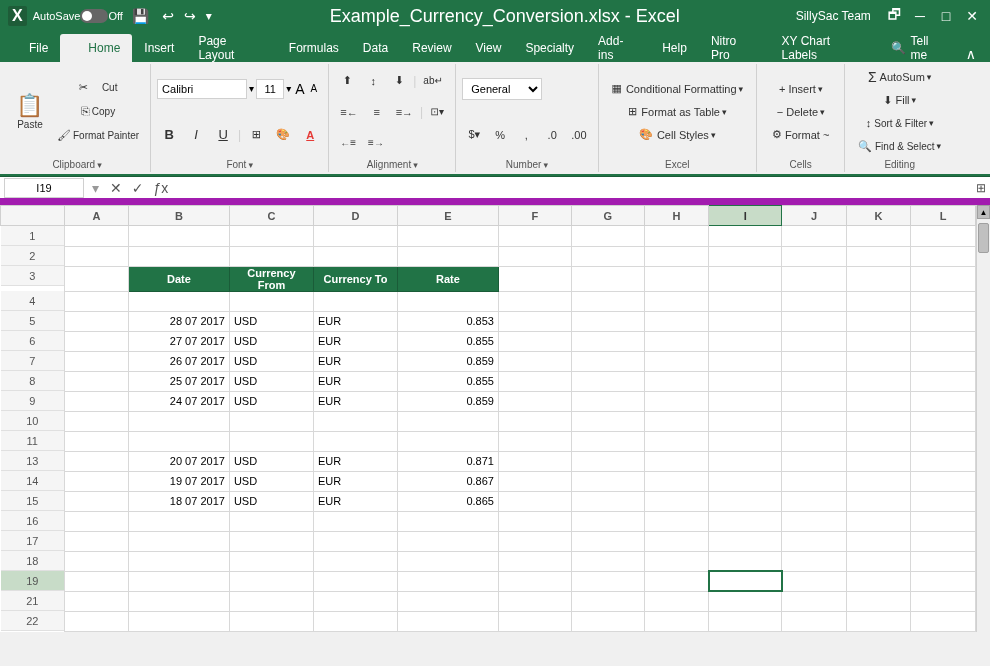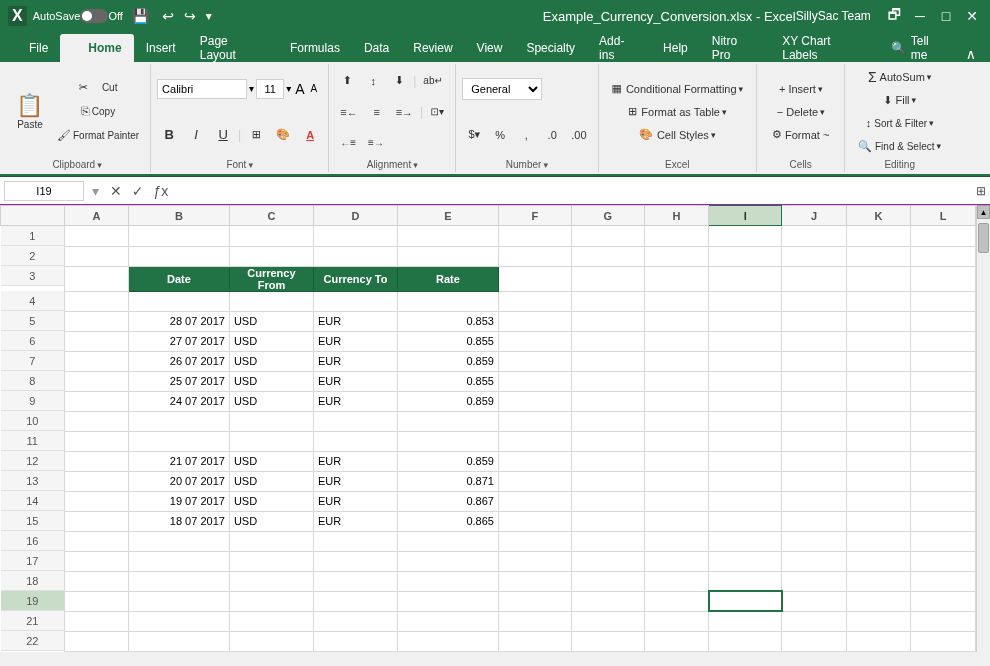--- a/index.html
+++ b/index.html
@@ -10,21 +10,21 @@
       background: #217346;
       color: white;
       height: 32px;
       display: flex;
       align-items: center;
       justify-content: space-between;
       padding: 0 8px;
       font-size: 12px;
     }
     .title-bar-left { display: flex; align-items: center; gap: 6px; }
-    .title-bar-center { flex: 1; text-align: right; font-size: 13px; }
+    .title-bar-center { flex: 1; text-align: center; font-size: 18px; }
     .title-bar-right { display: flex; align-items: center; gap: 6px; }
     .win-btn { width: 20px; height: 20px; display: flex; align-items: center; justify-content: center; cursor: pointer; font-size: 14px; }
 
     
     .ribbon {
       background: #217346;
       border-bottom: 1px solid #1a5c38;
     }
 
     
@@ -42,21 +42,21 @@
       cursor: pointer;
       font-size: 12px;
       border-radius: 3px 3px 0 0;
       height: 28px;
       display: flex;
       align-items: center;
     }
     .ribbon-tab.active {
       background: #f0f0f0;
       color: #217346;
-      font-weight: 700;
+      font-weight: 400;
       padding-left: 28px;
     }
 
     
     .ribbon-content {
       background: #f0f0f0;
       border-bottom: 2px solid #217346;
       display: flex;
       align-items: stretch;
       padding: 2px 4px;
@@ -96,21 +96,21 @@
       font-size: 11px;
       color: #333;
       background: transparent;
       border: 1px solid transparent;
       min-width: 24px;
     }
 
     
     .formula-bar {
       background: white;
-      border-bottom: 1px solid #a21caf;
+      border-bottom: 7px solid #a21caf;
       display: flex;
       align-items: center;
       height: 28px;
       padding: 0 4px;
       gap: 4px;
     }
     .cell-ref-box {
       width: 80px;
       border: 1px solid #d0d0d0;
       height: 20px;
@@ -727,35 +727,20 @@
               <td class="cell"></td>
               <td class="cell"></td>
               <td class="cell"></td>
               <td class="cell"></td>
               <td class="cell"></td>
               <td class="cell"></td>
               <td class="cell"></td>
               <td class="cell"></td>
             </tr>
             <tr>
-              <td class="row-num">12</td>
-              <td class="cell"></td>
-              <td class="cell cell-right">21 07 2017</td>
-              <td class="cell">USD</td>
-              <td class="cell">EUR</td>
-              <td class="cell cell-right">0.859</td>
-              <td class="cell"></td>
-              <td class="cell"></td>
-              <td class="cell"></td>
-              <td class="cell"></td>
-              <td class="cell"></td>
-              <td class="cell"></td>
-              <td class="cell"></td>
-            </tr>
-            <tr>
               <td class="row-num">13</td>
               <td class="cell"></td>
               <td class="cell cell-right">20 07 2017</td>
               <td class="cell">USD</td>
               <td class="cell">EUR</td>
               <td class="cell cell-right">0.871</td>
               <td class="cell"></td>
               <td class="cell"></td>
               <td class="cell"></td>
               <td class="cell"></td>

